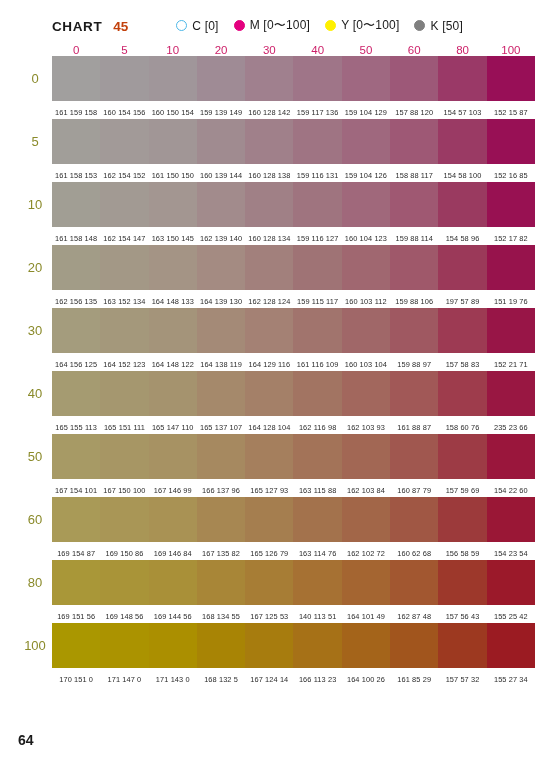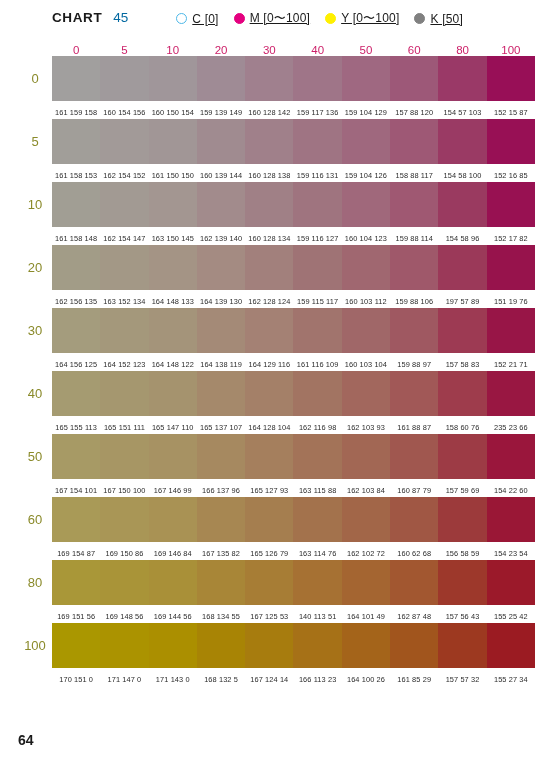--- a/index.html
+++ b/index.html
@@ -12,36 +12,36 @@
     height: 768px;
     font-family: "Liberation Sans", sans-serif;
     color: #231f20;
     overflow: hidden;
     position: relative;
   }
 
   
   .header {
     display: flex;
-    align-items: flex-start;
+    align-items: flex-end;
     height: 34px;
-    padding: 10px 18px 0 52px;
+    padding: 16px 18px 0 52px;
     box-sizing: border-box;
   }
   .chart-title {
     font-size: 13.5px;
     font-weight: bold;
     letter-spacing: 0.6px;
     color: #1a1a1a;
     white-space: nowrap;
   }
   .chart-number {
     font-size: 13.5px;
-    font-weight: normal;
-    color: #0369a1;
+    font-weight: bold;
+    color: #c2410c;
     margin-left: 11px;
   }
   .legend {
     display: flex;
     align-items: center;
     margin-left: 48px;
     gap: 15px;
   }
   .legend-item {
     display: flex;
@@ -53,21 +53,20 @@
     height: 11px;
     border-radius: 50%;
     margin-right: 5px;
     display: inline-block;
     flex: 0 0 auto;
   }
   .legend-label {
     font-size: 12px;
     color: #1a1a1a;
     letter-spacing: 0.2px;
-    text-decoration: underline;
   }
 
   
   .grid-wrap {
     padding: 2px 18px 0 18px;
     box-sizing: border-box;
   }
   table.grid {
     border-collapse: collapse;
     width: 517px;

